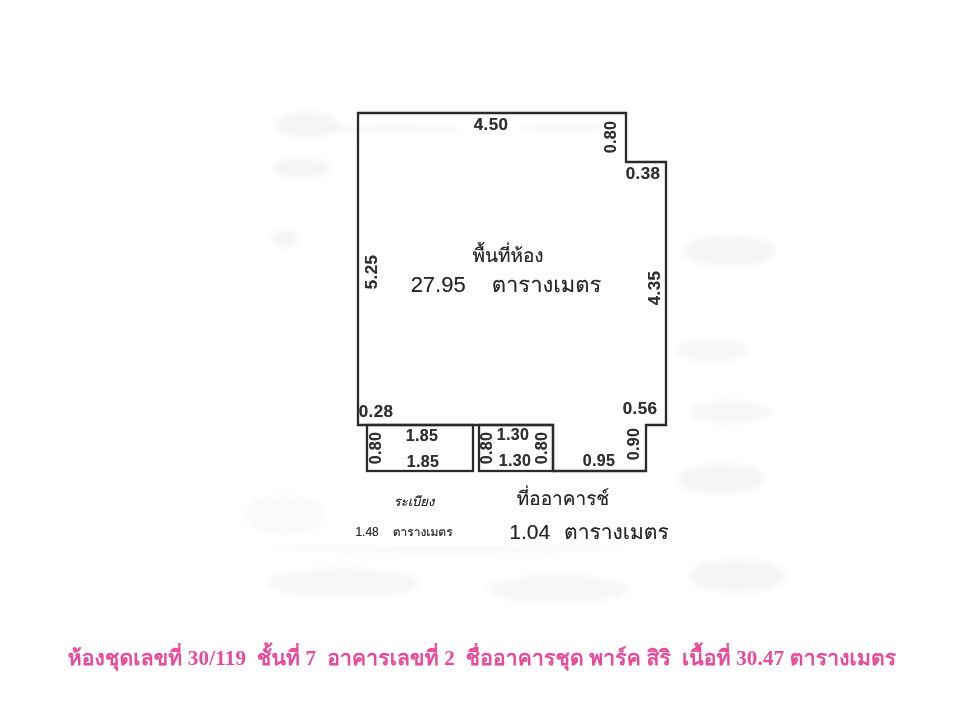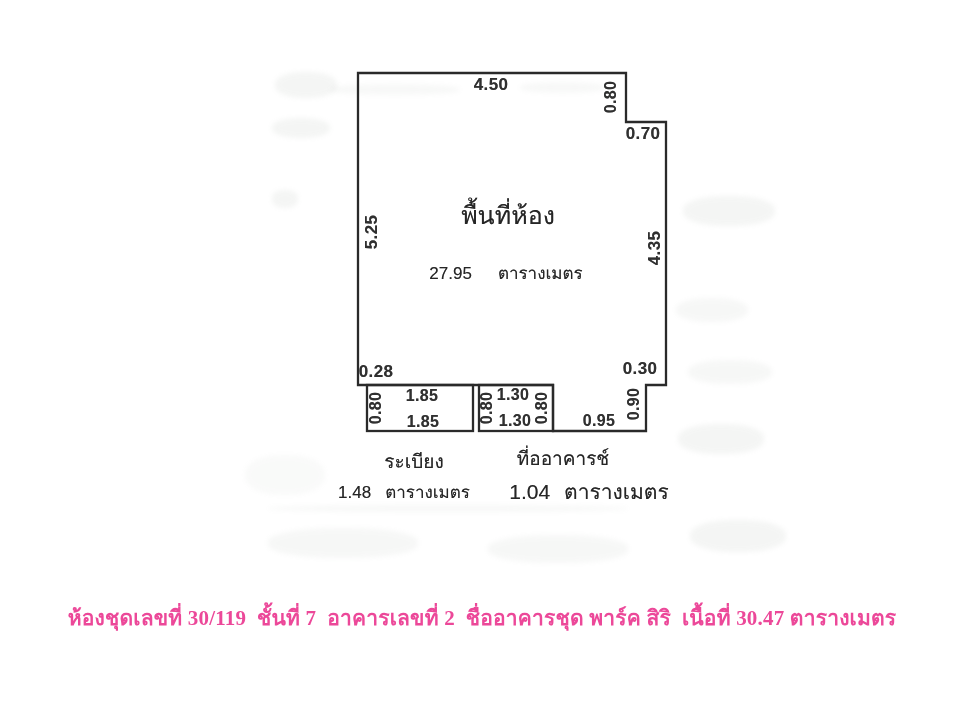--- a/index.html
+++ b/index.html
@@ -6,21 +6,21 @@
     --ink:#2a2a2a;
     --paper:#ffffff;
   }
   html,body{margin:0;padding:0;}
   body{
     width:960px;height:720px;overflow:hidden;
     background:var(--paper);
     font-family:"Liberation Sans",sans-serif;
     color:var(--ink);
   }
-  .page{position:relative;width:960px;height:620px;background:var(--paper);}
+  .page{position:relative;width:960px;height:620px;background:var(--paper);margin-top:40px;}
 
   
   .plan-svg{position:absolute;left:0;top:0;}
 
   
   .dim{
     position:absolute;
     transform:translate(-50%,-50%);
     font-weight:700;font-size:17px;letter-spacing:.3px;
     color:#303030;white-space:nowrap;
@@ -50,25 +50,25 @@
   .tlabel{
     position:absolute;transform:translate(-50%,-50%);
     white-space:nowrap;color:#262626;
     text-shadow:0 0 .5px rgba(40,40,40,.5);
   }
   .area-line{
     position:absolute;transform:translate(-50%,-50%);
     display:flex;align-items:baseline;white-space:nowrap;color:#262626;
     text-shadow:0 0 .5px rgba(40,40,40,.5);
   }
-  #room-name {left:508px;top:215px;font-size:25px;}
-  #room-area {left:506px;top:272px;font-size:17px;}
+  #room-name {left:508px;top:215px;font-size:19px;}
+  #room-area {left:506px;top:244px;font-size:22px;}
   #room-area .gap{width:26px;}
-  #balc-name {left:414px;top:461px;font-size:19px;}
-  #balc-area {left:404px;top:491px;font-size:17px;}
+  #balc-name {left:414px;top:461px;font-size:13px;font-style:italic;}
+  #balc-area {left:404px;top:491px;font-size:12px;}
   #balc-area .gap{width:14px;}
   #ac-name   {left:563px;top:458px;font-size:19px;}
   #ac-area   {left:589px;top:491px;font-size:21px;}
   #ac-area .gap{width:14px;}
 
   
   .caption{
     position:absolute;left:482px;top:617px;
     transform:translate(-50%,-50%);
     font-family:"Liberation Serif",serif;
@@ -120,25 +120,25 @@
   <svg class="plan-svg" width="960" height="720" viewBox="0 0 960 720">
     <g fill="none" stroke="var(--ink)" stroke-width="2.3" stroke-linejoin="miter">
       <path d="M358 73 L626 73 L626 122 L666 122 L666 385 L646 385 L646 431 L553 431 L553 385 L358 385 Z"></path>
       <rect x="367" y="385" width="106" height="46"></rect>
       <rect x="479" y="385" width="74" height="46"></rect>
     </g>
   </svg>
 
   <span class="dim" id="dim-top">4.50</span>
   <span class="dim v sm" id="dim-notch-h">0.80</span>
-  <span class="dim" id="dim-notch-w">0.70</span>
+  <span class="dim" id="dim-notch-w">0.38</span>
   <span class="dim v" id="dim-left">5.25</span>
   <span class="dim v" id="dim-right">4.35</span>
   <span class="dim" id="dim-inset-l">0.28</span>
-  <span class="dim" id="dim-inset-r">0.30</span>
+  <span class="dim" id="dim-inset-r">0.56</span>
   <span class="dim v sm" id="dim-balc-d">0.80</span>
   <span class="dim sm" id="dim-balc-wt">1.85</span>
   <span class="dim sm" id="dim-balc-wb">1.85</span>
   <span class="dim v sm" id="dim-ac-dl">0.80</span>
   <span class="dim sm" id="dim-ac-wt">1.30</span>
   <span class="dim sm" id="dim-ac-wb">1.30</span>
   <span class="dim v sm" id="dim-ac-dr">0.80</span>
   <span class="dim sm" id="dim-ledge-w">0.95</span>
   <span class="dim v sm" id="dim-ledge-d">0.90</span>
 

